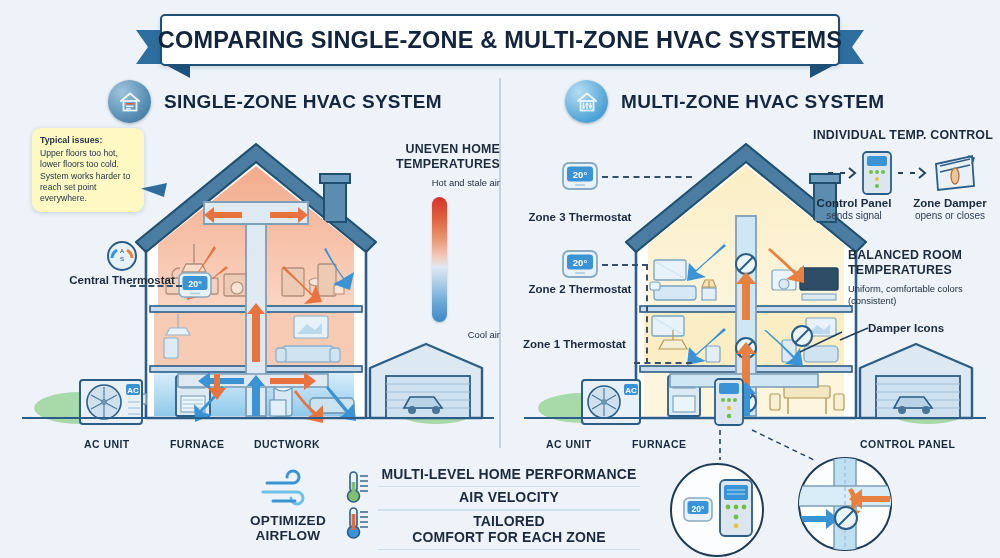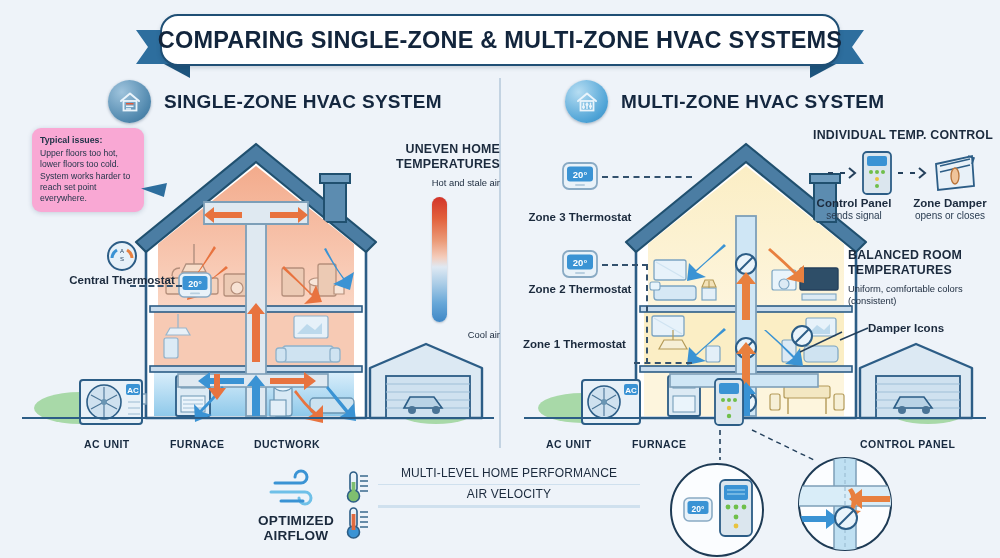--- a/index.html
+++ b/index.html
@@ -23,21 +23,21 @@
   .ribbon-tail.left { left: -24px; clip-path: polygon(0 0, 100% 0, 100% 100%, 0 100%, 12px 50%); }
   .ribbon-tail.right { right: -24px; clip-path: polygon(0 0, 100% 0, calc(100% - 12px) 50%, 100% 100%, 0 100%); }
   .ribbon-fold {
     position: absolute; top: 50px; width: 26px; height: 14px; background: #1d547d;
     z-index: 0;
   }
   .ribbon-fold.left { left: 4px; clip-path: polygon(0 0, 100% 0, 100% 100%); }
   .ribbon-fold.right { right: 4px; clip-path: polygon(0 0, 100% 0, 0 100%); }
   #title-box {
     position: absolute; inset: 0; background: #ffffff;
-    border: 2.5px solid #1f4f75; border-radius: 18px; z-index: 2;
+    border: 2.5px solid #1f4f75; border-radius: 5px; z-index: 2;
     display: flex; align-items: center; justify-content: center;
     box-shadow: 0 2px 4px rgba(20,50,80,.18);
   }
   #title-text {
     font-size: 23.5px; font-weight: bold; letter-spacing: .2px;
     color: #12253c; white-space: nowrap;
   }
 
   
   .sec-head { display: flex; align-items: center; gap: 13px; }
@@ -48,21 +48,21 @@
     display: flex; align-items: center; justify-content: center;
     box-shadow: 0 1px 3px rgba(20,50,80,.35);
   }
 
   
   #center-divider { left: 499px; top: 78px; width: 1.5px; height: 370px; background: #c3d3e2; }
 
   
   #typical-issues {
     left: 32px; top: 128px; width: 112px;
-    background: #f9a8d4; border-radius: 9px; padding: 7px 8px;
+    background: #fef9c3; border-radius: 9px; padding: 7px 8px;
     box-shadow: 0 1px 5px rgba(30,60,95,.20);
     font-size: 8.6px; line-height: 1.33; color: #23354a;
   }
   #typical-issues b { font-size: 8.8px; display: block; margin-bottom: 1px; }
   #ti-pointer {
     left: 141px; top: 183px; width: 26px; height: 14px;
     background: #2d6e9e; clip-path: polygon(0 40%, 100% 0, 88% 100%);
   }
 
   
@@ -76,21 +76,21 @@
   svg { display: block; overflow: visible; }
 
   
   .organ-lbl { font-size: 10.5px; font-weight: bold; letter-spacing: .45px; color: #17293f; white-space: nowrap; }
 
   
   .benefit { position: absolute; text-align: center; }
   .benefit .btxt { font-size: 13.6px; font-weight: bold; line-height: 1.12; letter-spacing: .2px; margin-top: 5px; }
 
   .perf-row { position: absolute; text-align: center; width: 262px; left: 378px; }
-  .perf-line { font-size: 12px; font-weight: normal; letter-spacing: .15px; line-height: 1.14; padding: 3px 0; }
+  .perf-line { font-size: 14px; font-weight: bold; letter-spacing: .15px; line-height: 1.14; padding: 3px 0; }
   .perf-rule { height: 1.5px; background: #cfe0ee; }
 
   .thermo-pair { position: absolute; left: 346px; }
 
   
   #grad-bar {
     width: 15px; height: 125px; border-radius: 8px;
     background: linear-gradient(to bottom,#d2342a 0%,#e2603c 17%,#eb9a78 35%,#f4ccbb 48%,#dfe9f3 56%,#a8cbe6 70%,#67a7d8 85%,#3f87c6 100%);
     box-shadow: 0 1px 2px rgba(30,60,95,.28);
   }
@@ -608,21 +608,21 @@
         <path d="M4 0 V30" stroke="#24405c" stroke-width="1.6" stroke-dasharray="5 4"></path>
       </svg>
   </div>
   <div class="abs" style="left:752px; top:430px;">
     <svg width="70" height="34" viewBox="0 0 70 34">
         <path d="M0 0 L62 30" stroke="#24405c" stroke-width="1.4" stroke-dasharray="5 4"></path>
       </svg>
   </div>
 
 
-  <div class="benefit" style="left:228px; top:472px; width:136px;">
+  <div class="benefit" style="left:220px; top:472px; width:136px;">
     <div style="display:flex; justify-content:center;">
       <svg width="58" height="36" viewBox="0 0 58 36">
         <path d="M8 11 h26 a6 6 0 1 0 -6 -6" fill="none" stroke="#3a93d4" stroke-width="3" stroke-linecap="round"></path>
         <path d="M4 20 h34 a6 6 0 1 1 -6 6" fill="none" stroke="#6fc0e8" stroke-width="3" stroke-linecap="round"></path>
         <path d="M14 29 h22" fill="none" stroke="#3a93d4" stroke-width="3" stroke-linecap="round"></path>
       </svg>
     </div>
     <div class="btxt">OPTIMIZED AIRFLOW</div>
   </div>
 
@@ -651,16 +651,18 @@
           <line x1="14" y1="21" x2="22" y2="21"></line>
         </g>
     </svg>
   </div>
 
   <div class="perf-row" style="top:464px;">
     <div class="perf-line">MULTI-LEVEL HOME PERFORMANCE</div>
     <div class="perf-rule"></div>
     <div class="perf-line">AIR VELOCITY</div>
     <div class="perf-rule"></div>
+    <div class="perf-line" style="white-space:pre-line;" id="perf3">TAILORED
+COMFORT FOR EACH ZONE</div>
     <div class="perf-rule"></div>
   </div>
 
 </div>
 
 </body></html>

